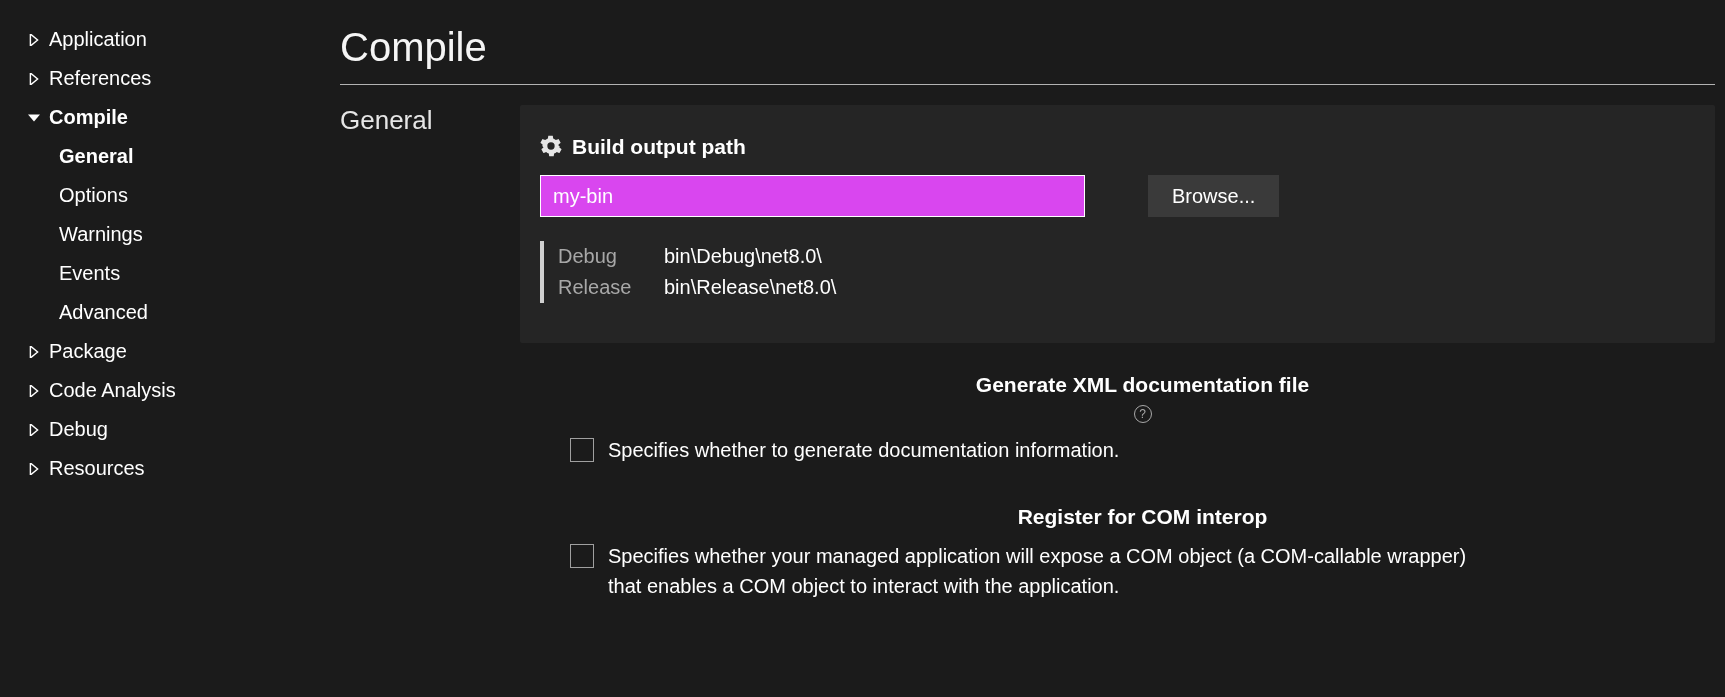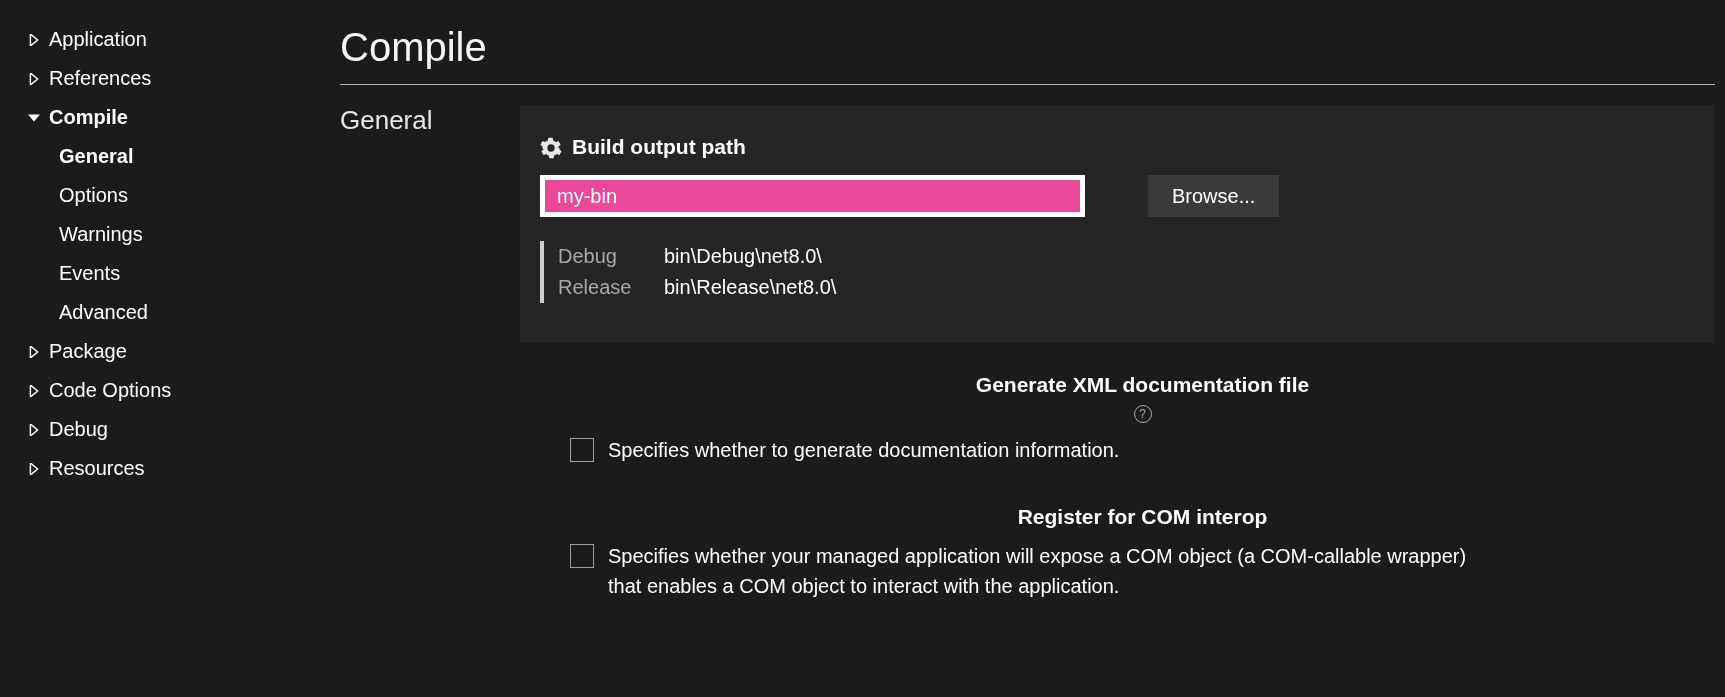--- a/index.html
+++ b/index.html
@@ -63,38 +63,38 @@
   }
   .section-body { flex: 1; }
   .panel {
     background: #252525;
     padding: 30px 50px 40px 20px;
     border-radius: 2px;
     margin-bottom: 30px;
   }
   .field-header {
     display: flex;
-    align-items: flex-end;
+    align-items: flex-start;
     gap: 10px;
   }
   .gear { width: 22px; height: 22px; }
   .field-label {
     font-size: 21px;
     font-weight: 600;
   }
   .input-row {
     display: flex;
     gap: 18px;
     margin-top: 16px;
     margin-left: 0px;
     align-items: stretch;
   }
   .text-input {
-    background: #ec4899;
-    border: 5px solid #ffffff;
+    background: #d946ef;
+    border: 1px solid #ffffff;
     color: #ffffff;
     font-size: 20px;
     padding: 6px 12px;
     width: 545px;
     height: 42px;
     font-family: inherit;
   }
   .browse-btn {
     background: #3a3a3a;
     border: none;
@@ -198,21 +198,21 @@
         </svg>
     </span>
     <span>Package</span>
   </div>
   <div class="nav-item">
     <span class="chevron">
       <svg viewBox="0 0 10 10">
           <path d="M2 0 L8 5 L2 10 Z" fill="none" stroke="#fff" stroke-width="1.2"></path>
         </svg>
     </span>
-    <span>Code Options</span>
+    <span>Code Analysis</span>
   </div>
   <div class="nav-item">
     <span class="chevron">
       <svg viewBox="0 0 10 10">
           <path d="M2 0 L8 5 L2 10 Z" fill="none" stroke="#fff" stroke-width="1.2"></path>
         </svg>
     </span>
     <span>Debug</span>
   </div>
   <div class="nav-item">

